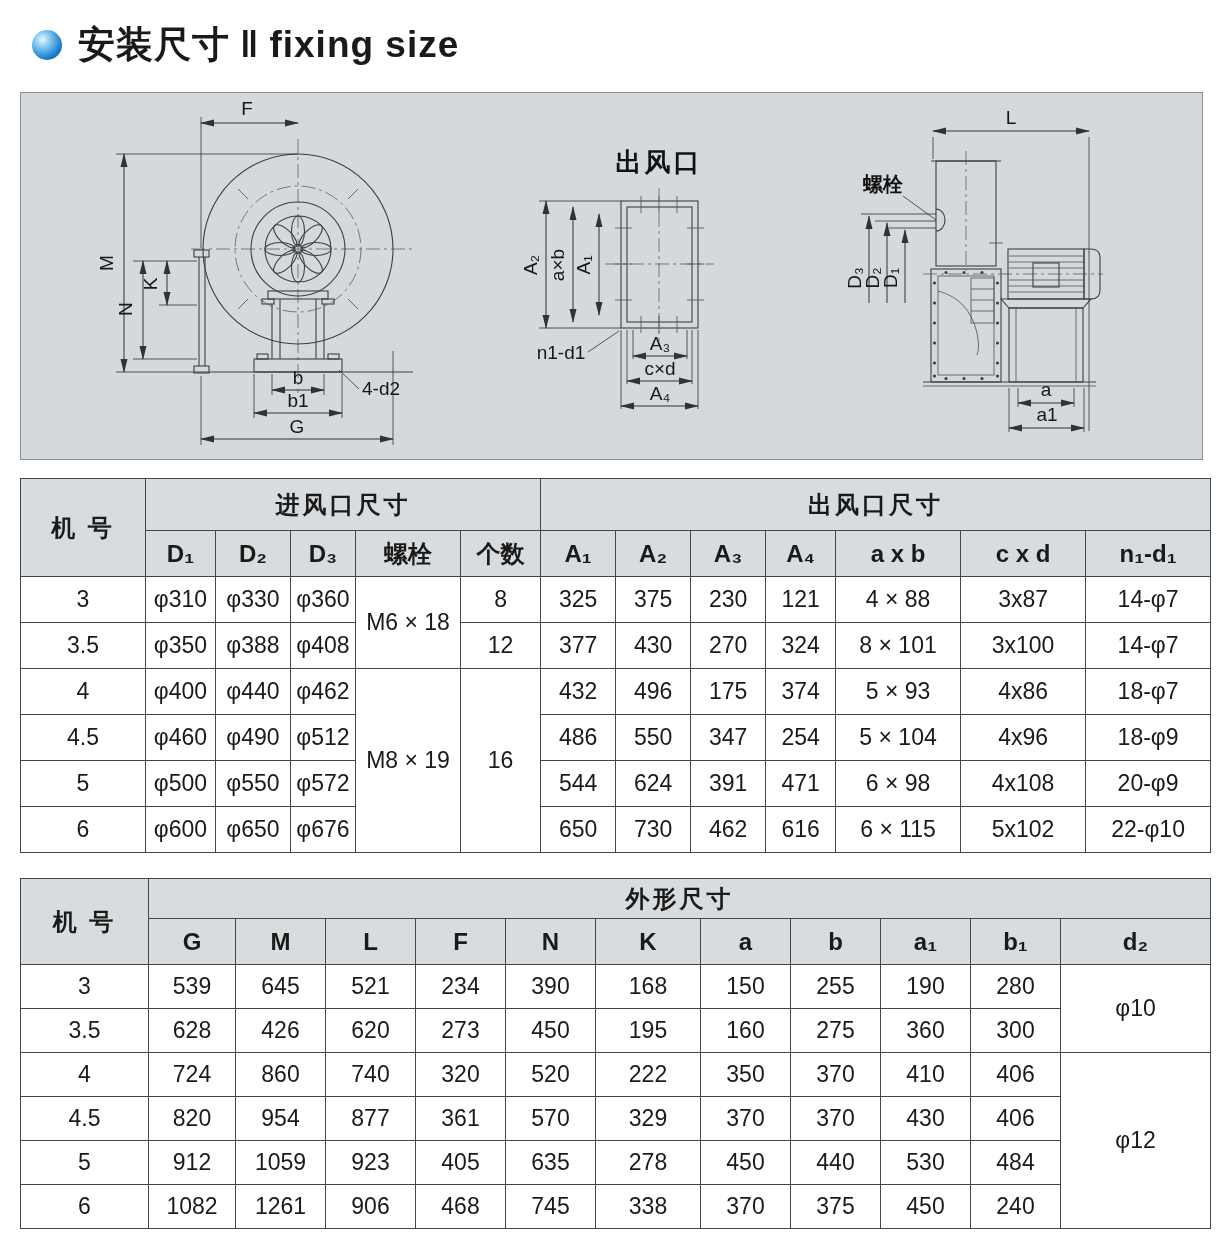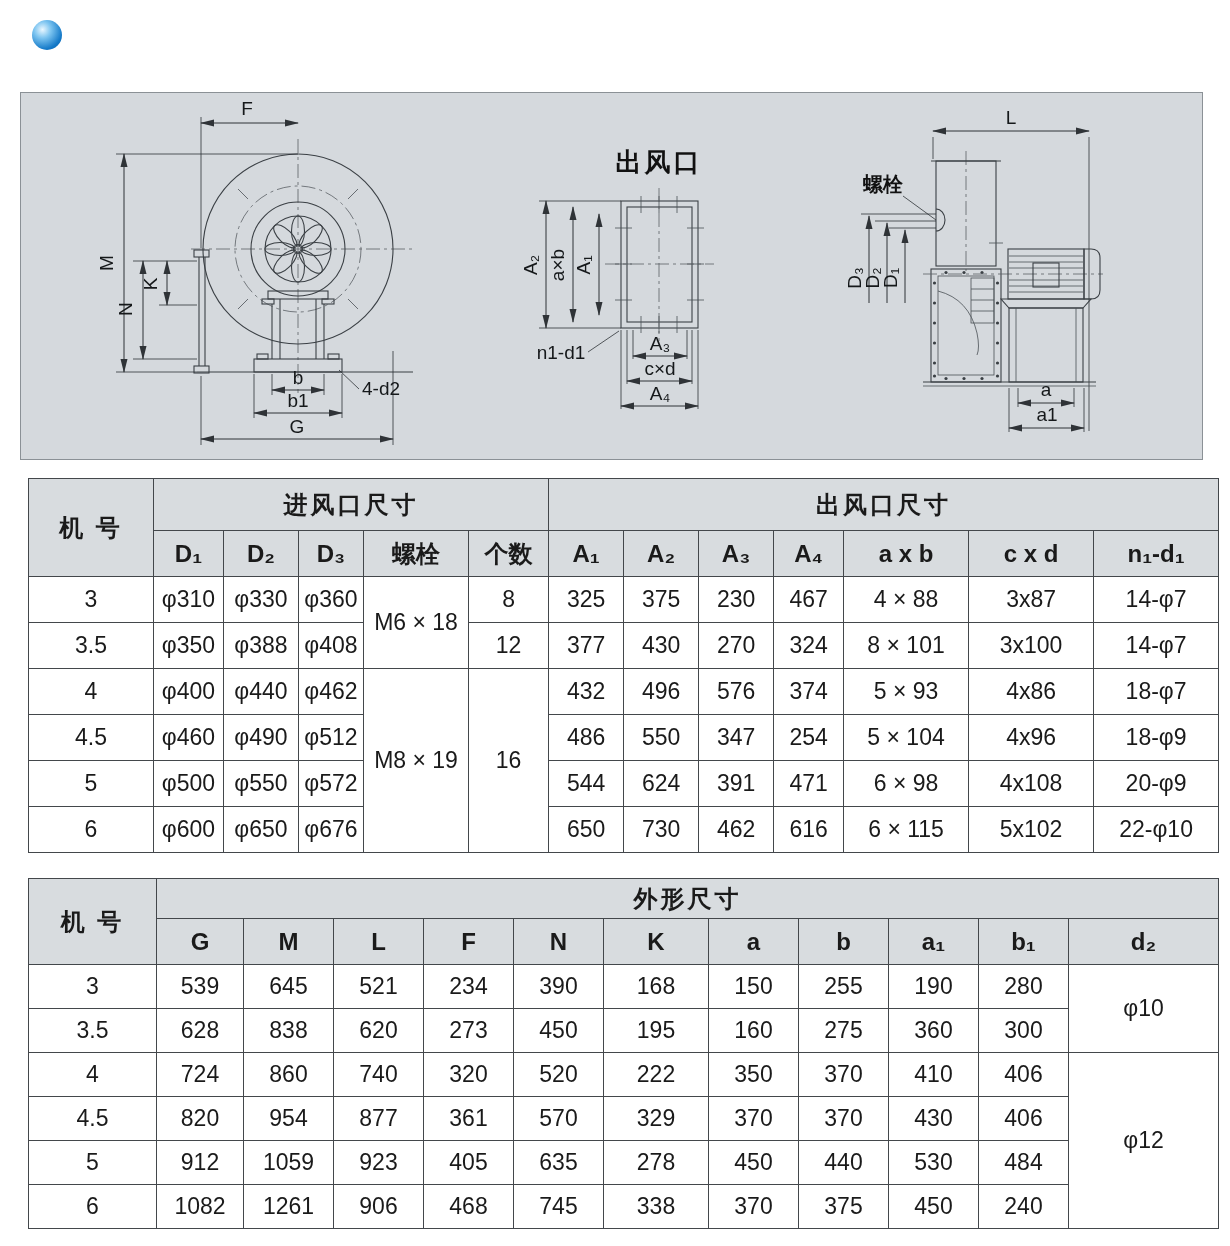--- a/index.html
+++ b/index.html
@@ -22,38 +22,39 @@
   .cl{stroke:#5a6065;fill:none;stroke-width:0.8px;stroke-dasharray:14 4 3 4;}
   .d{stroke:#2f3337;fill:none;stroke-width:1px;}
   .ext{stroke:#2f3337;fill:none;stroke-width:0.8px;}
   .dotc{fill:#3b4045;stroke:none;}
   text.lbl{font-size:19px;fill:#15181a;font-family:"Liberation Sans","DejaVu Sans",sans-serif;}
   text.zh{font-size:26px;font-weight:bold;fill:#111;letter-spacing:3px;
           font-family:"Liberation Sans","DejaVu Sans",sans-serif;}
   text.zhs{font-size:20px;font-weight:bold;fill:#111;
           font-family:"Liberation Sans","DejaVu Sans",sans-serif;}
   
-  table{border-collapse:collapse;table-layout:fixed;position:absolute;left:28px;background:#fff;}
+  table{border-collapse:collapse;table-layout:fixed;position:absolute;left:20px;background:#fff;}
   #t1{top:478px;width:1190px;}
   #t2{top:878px;width:1190px;}
   td{border:1px solid #43474b;text-align:center;vertical-align:middle;
      font-size:23px;padding:0;line-height:1.05;}
   tr.h1 td,tr.h2 td{background:#d8dcdf;font-weight:bold;}
   tr.h1 td{font-size:24px;letter-spacing:3px;}
   tr.h2 td{font-size:24px;letter-spacing:0;}
   #t1 tr.h1{height:52px;} #t1 tr.h2{height:46px;} #t1 tr.dr{height:46px;}
   #t2 tr.h1{height:40px;} #t2 tr.h2{height:46px;} #t2 tr.dr{height:44px;}
 </style>
 </head>
 <body>
 
 <div class="page">
 
   <div class="title-row">
     <span class="dot"></span>
+    <span class="title"><span>安装尺寸</span><span class="div">‖</span><span>fixing size</span></span>
   </div>
 
   <div class="panel">
 
     <svg style="left:0;" width="480" height="366" viewBox="0 0 480 366">
       <defs>
         <marker id="fa" orient="auto-start-reverse" markerUnits="userSpaceOnUse" markerWidth="14" markerHeight="9" refX="13" refY="4.5" viewBox="0 0 14 9">
           <path d="M14,4.5 L0,1 L0,8 Z" fill="#2f3337"></path>
         </marker>
       </defs>
@@ -319,21 +320,21 @@
     <tr class="dr">
       <td>3</td>
       <td>φ310</td>
       <td>φ330</td>
       <td>φ360</td>
       <td rowspan="2">M6 × 18</td>
       <td>8</td>
       <td>325</td>
       <td>375</td>
       <td>230</td>
-      <td>467</td>
+      <td>121</td>
       <td>4 × 88</td>
       <td>3x87</td>
       <td>14-φ7</td>
     </tr>
     <tr class="dr">
       <td>3.5</td>
       <td>φ350</td>
       <td>φ388</td>
       <td>φ408</td>
       <td>12</td>
@@ -347,21 +348,21 @@
     </tr>
     <tr class="dr">
       <td>4</td>
       <td>φ400</td>
       <td>φ440</td>
       <td>φ462</td>
       <td rowspan="4">M8 × 19</td>
       <td rowspan="4">16</td>
       <td>432</td>
       <td>496</td>
-      <td>576</td>
+      <td>175</td>
       <td>374</td>
       <td>5 × 93</td>
       <td>4x86</td>
       <td>18-φ7</td>
     </tr>
     <tr class="dr">
       <td>4.5</td>
       <td>φ460</td>
       <td>φ490</td>
       <td>φ512</td>
@@ -445,21 +446,21 @@
       <td>168</td>
       <td>150</td>
       <td>255</td>
       <td>190</td>
       <td>280</td>
       <td rowspan="2">φ10</td>
     </tr>
     <tr class="dr">
       <td>3.5</td>
       <td>628</td>
-      <td>838</td>
+      <td>426</td>
       <td>620</td>
       <td>273</td>
       <td>450</td>
       <td>195</td>
       <td>160</td>
       <td>275</td>
       <td>360</td>
       <td>300</td>
     </tr>
     <tr class="dr">

